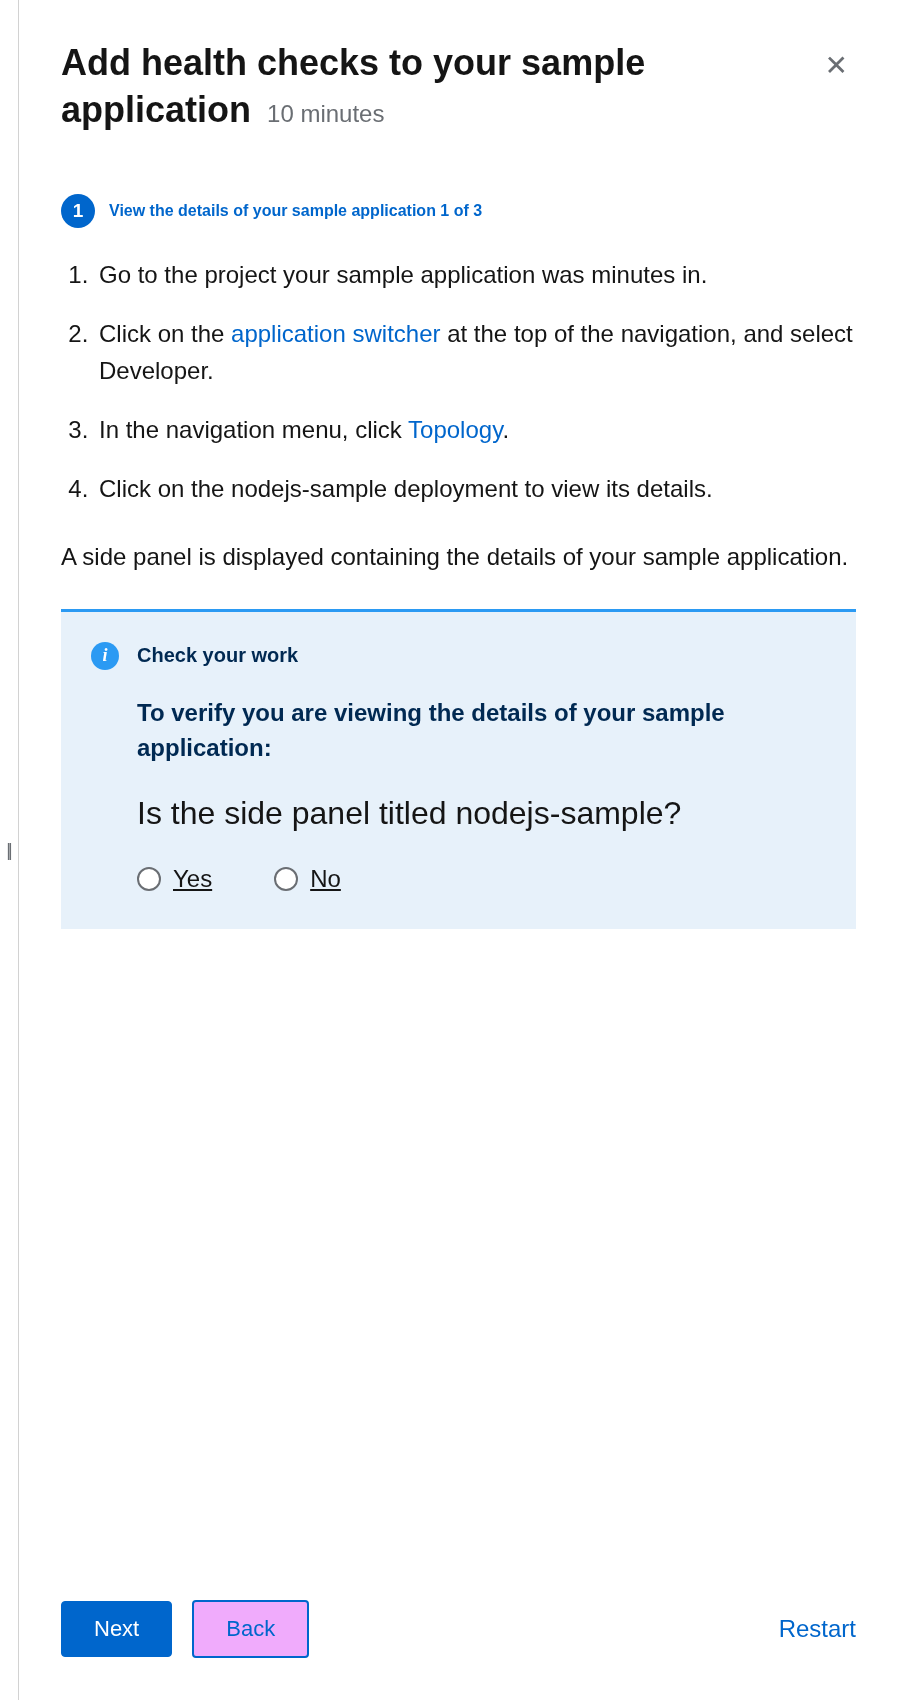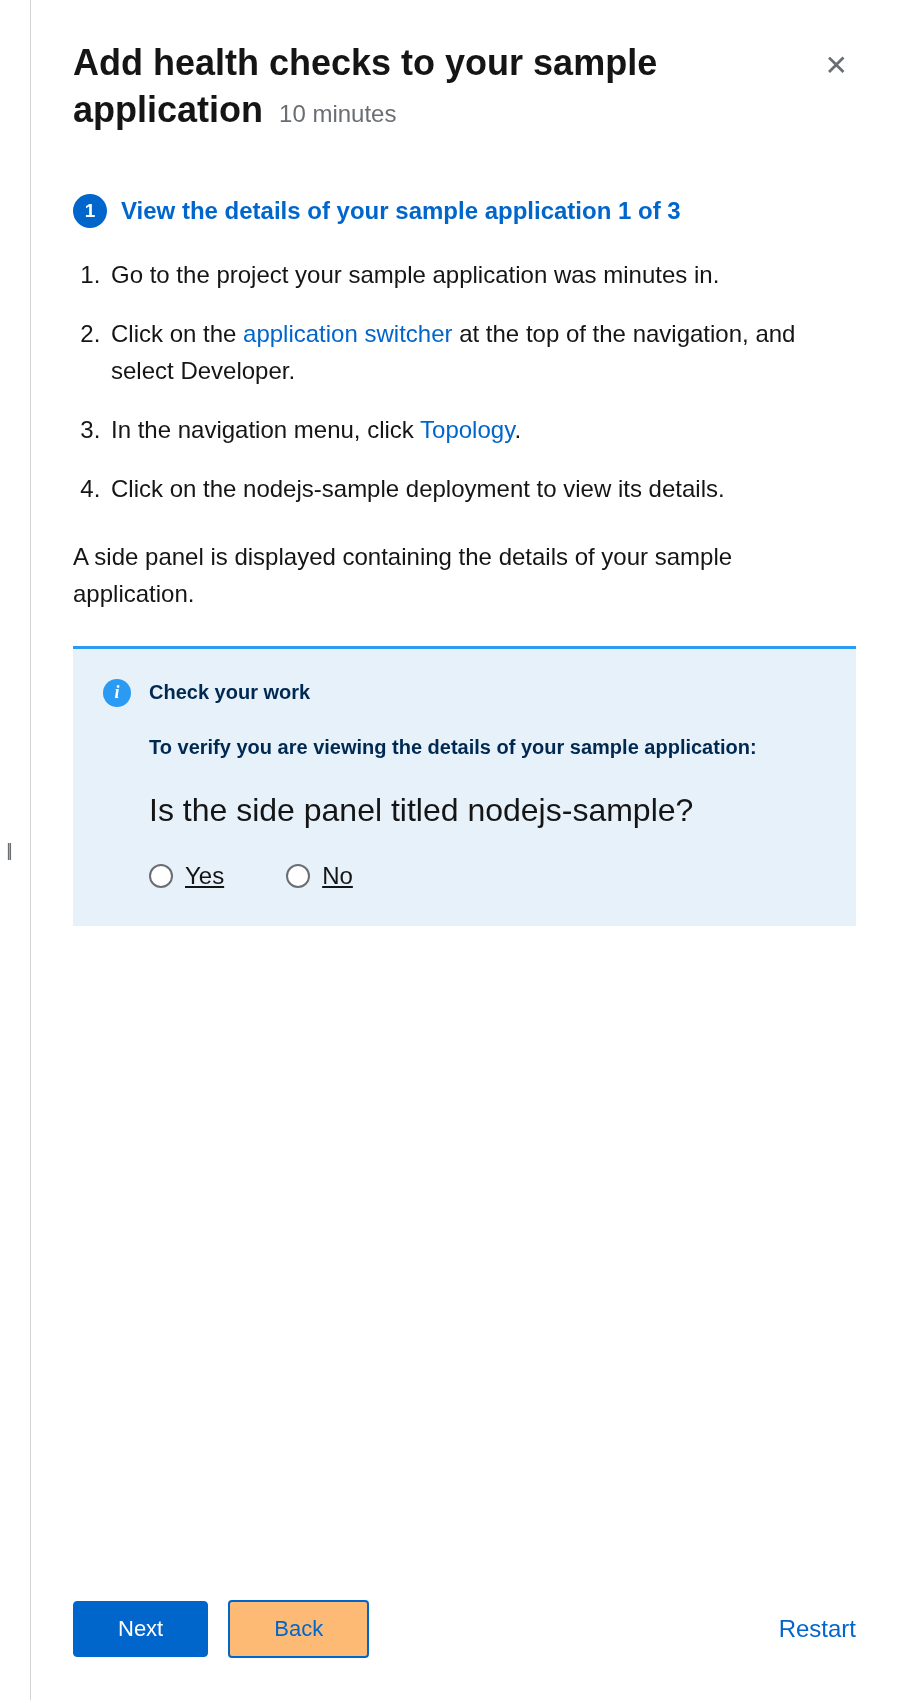--- a/index.html
+++ b/index.html
@@ -27,21 +27,20 @@
   }
   .panel {
     position: absolute;
     left: 18px;
     right: 0;
     top: 0;
     bottom: 0;
     border-left: 1px solid #d2d2d2;
     display: flex;
     flex-direction: column;
-    margin-left: 12px;
   }
   .content {
     flex: 1;
     padding: 40px 42px 0 42px;
     overflow: hidden;
   }
   .header-row {
     display: flex;
     align-items: flex-start;
     justify-content: space-between;
@@ -82,21 +81,21 @@
     background: #0066cc;
     color: #fff;
     display: flex;
     align-items: center;
     justify-content: center;
     font-size: 19px;
     font-weight: 600;
     flex-shrink: 0;
   }
   .step-title {
-    font-size: 24px;
+    font-size: 16px;
     font-weight: 600;
     color: #0066cc;
   }
   .step-count {
     font-weight: 600;
   }
   .intro {
     font-size: 24px;
     line-height: 1.5;
     margin-bottom: 28px;
@@ -145,21 +144,21 @@
     font-family: Georgia, serif;
     flex-shrink: 0;
   }
   .check-title {
     font-size: 20px;
     font-weight: 700;
     color: #002952;
   }
   .check-body { padding-left: 46px; }
   .check-desc {
-    font-size: 20px;
+    font-size: 24px;
     font-weight: 700;
     color: #002952;
     line-height: 1.45;
     margin-bottom: 24px;
   }
   .check-q {
     font-size: 32px;
     color: #151515;
     line-height: 1.5;
     margin-bottom: 28px;
@@ -184,32 +183,32 @@
     color: #151515;
   }
   .footer {
     display: flex;
     align-items: center;
     padding: 0 42px 42px 42px;
     gap: 20px;
   }
   .btn {
     font-size: 22px;
-    padding: 14px 44px;
+    padding: 14px 32px;
     border-radius: 4px;
     cursor: pointer;
     font-family: inherit;
   }
   .btn-primary {
     background: #0066cc;
     color: #fff;
     border: 1px solid #0066cc;
   }
   .btn-secondary {
-    background: #fdba74;
+    background: #f0abfc;
     color: #0066cc;
     border: 2px solid #0066cc;
   }
   .btn-link {
     background: none;
     border: none;
     color: #0066cc;
     font-size: 24px;
     cursor: pointer;
     padding: 14px 0;

